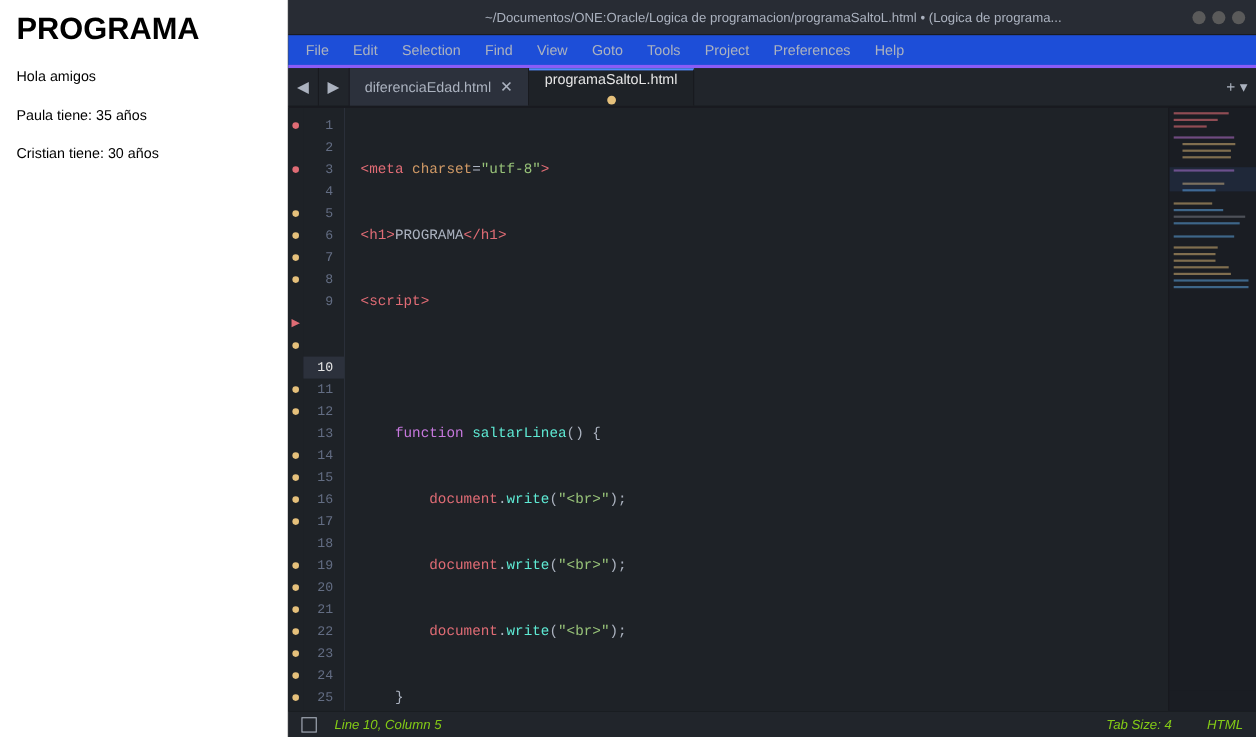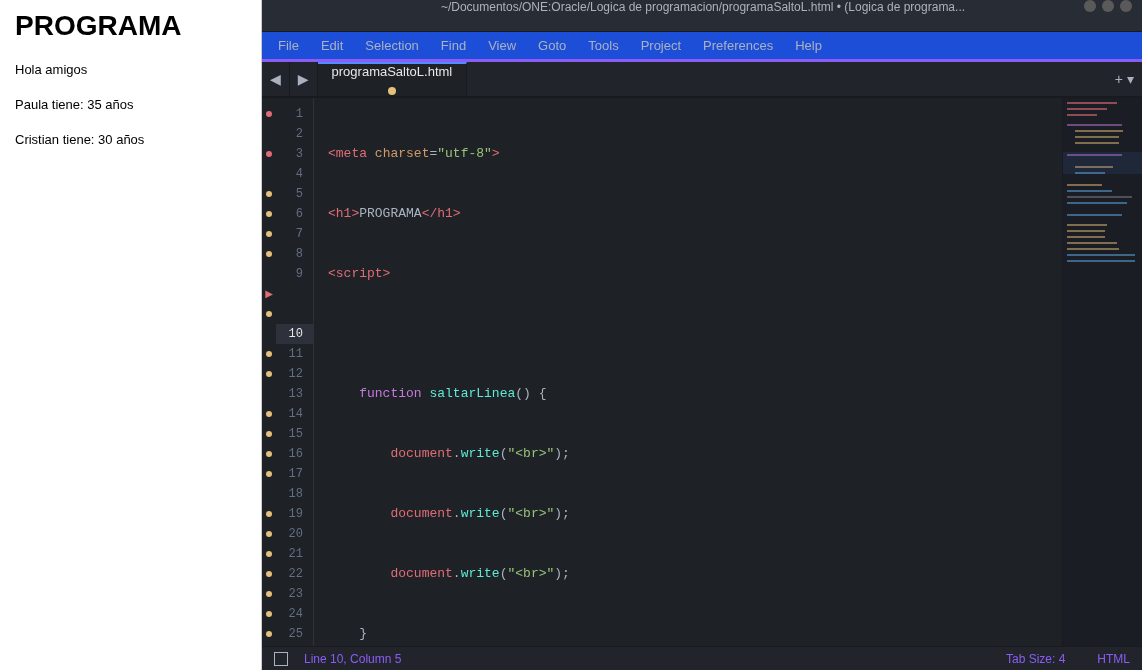--- a/index.html
+++ b/index.html
@@ -35,20 +35,21 @@
       flex-direction: column;
       background: #1e2227;
       overflow: hidden;
     }
 
     
     #title-bar {
       background: #282c34;
       height: 32px;
       display: flex;
+      align-items: center;
       padding: 0 10px;
       border-bottom: 1px solid #181a1f;
       justify-content: space-between;
     }
     #title-bar-text {
       color: #abb2bf;
       font-size: 12px;
       font-family: Arial, sans-serif;
       flex: 1;
       text-align: center;
@@ -247,26 +248,27 @@
       background: #21252b;
       height: 24px;
       display: flex;
       align-items: center;
       padding: 0 12px;
       gap: 16px;
       border-top: 1px solid #181a1f;
       justify-content: space-between;
     }
     .status-item {
-      color: #8b5cf6;
+      color: #84cc16;
       font-size: 12px;
       font-family: Arial, sans-serif;
       display: flex;
       align-items: center;
       gap: 6px;
+      font-style: italic;
     }
     .status-icon {
       width: 14px;
       height: 14px;
       border: 1px solid #abb2bf;
       display: inline-block;
     }
     #status-right {
       display: flex;
       gap: 32px;
@@ -303,20 +305,24 @@
     <span class="menu-item">Goto</span>
     <span class="menu-item">Tools</span>
     <span class="menu-item">Project</span>
     <span class="menu-item">Preferences</span>
     <span class="menu-item">Help</span>
   </div>
 
   <div id="tab-bar">
     <div class="tab-nav-btn">◀</div>
     <div class="tab-nav-btn">▶</div>
+    <div class="tab">
+      <span>diferenciaEdad.html</span>
+      <span class="tab-close">✕</span>
+    </div>
     <div class="tab active">
       <span>programaSaltoL.html</span>
       <div class="tab-dot"></div>
     </div>
     <div class="tab-add-btn">
       <span>+</span>
       <span>▾</span>
     </div>
   </div>
 

